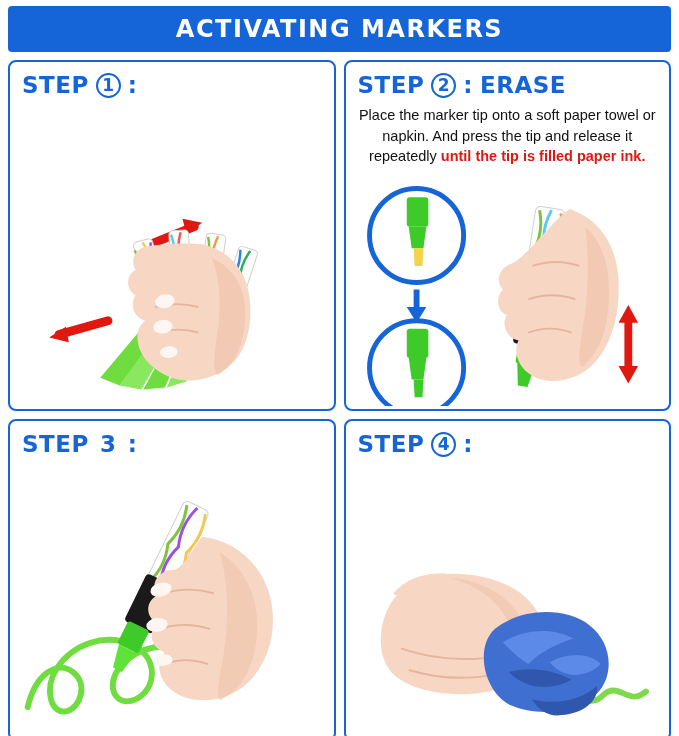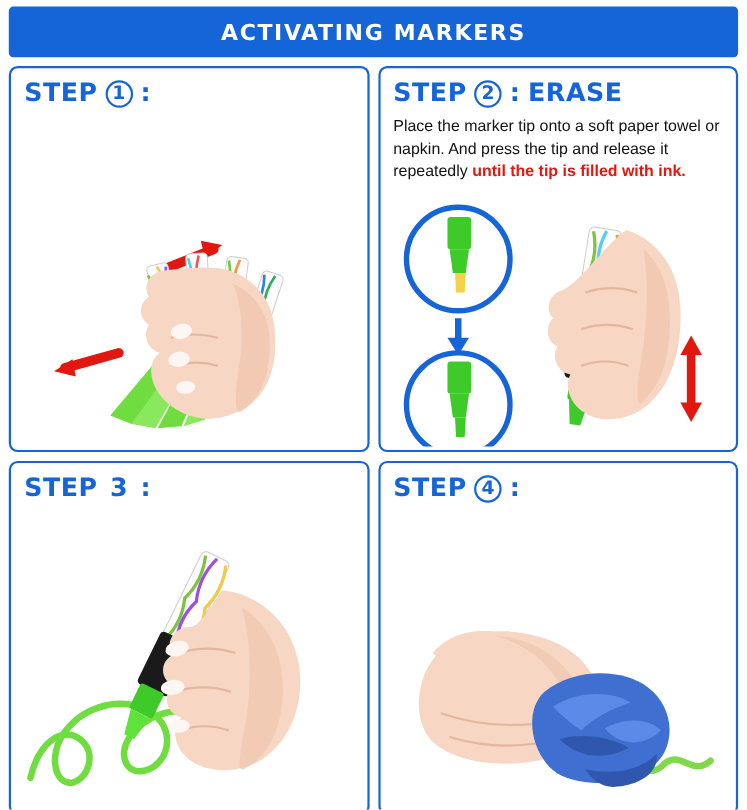--- a/index.html
+++ b/index.html
@@ -26,40 +26,41 @@
     margin: 6px 0 8px 0;
     height: 46px;
     background: #1565d8;
     border-radius: 4px;
     display: flex;
     align-items: center;
     justify-content: center;
   }
   .header-title {
     color: #ffffff;
-    font-size: 20px;
+    font-size: 24px;
     font-weight: bold;
     letter-spacing: 1.5px;
     font-family: "DejaVu Sans", sans-serif;
   }
   
   .grid {
     display: grid;
     grid-template-columns: 1fr 1fr;
     grid-template-rows: 351px 322px;
     gap: 8px;
   }
   .card {
     position: relative;
     border: 2px solid #1565d8;
     border-radius: 8px;
     box-sizing: border-box;
     padding: 10px 12px 0 12px;
     overflow: hidden;
     background: #fff;
+    text-align: center;
   }
   .step-head {
     display: flex;
     align-items: center;
     gap: 7px;
     color: #1565d8;
     font-size: 23px;
     font-weight: bold;
     letter-spacing: 0.5px;
     font-family: "DejaVu Sans", sans-serif;
@@ -183,21 +184,21 @@
     </div>
 
     <div class="card">
       <div class="step-head">
         <span>STEP</span>
         <span class="circ-num">2</span>
         <span>:</span>
         <span>ERASE</span>
       </div>
       <div class="step-desc">
-        <span>Place the marker tip onto a soft paper towel or napkin. And press the tip and release it repeatedly </span><span class="em-red">until the tip is filled with ink.</span><span></span>
+        <span>Place the marker tip onto a soft paper towel or napkin. And press the tip and release it repeatedly </span><span class="em-red">until the tip is filled paper ink.</span><span></span>
       </div>
       <svg class="art" viewBox="0 0 330 351">
 
         <g>
           <circle cx="72" cy="177" r="48" fill="#ffffff" stroke="#1565d8" stroke-width="5"></circle>
           <rect x="62" y="138" width="22" height="30" rx="3" fill="#3ecb2a"></rect>
           <path d="M64 168 h18 l-3 22 h-12 Z" fill="#3ecb2a"></path>
           <path d="M69 190 h10 l-1 18 h-8 Z" fill="#f2d34a"></path>
         </g>
 

